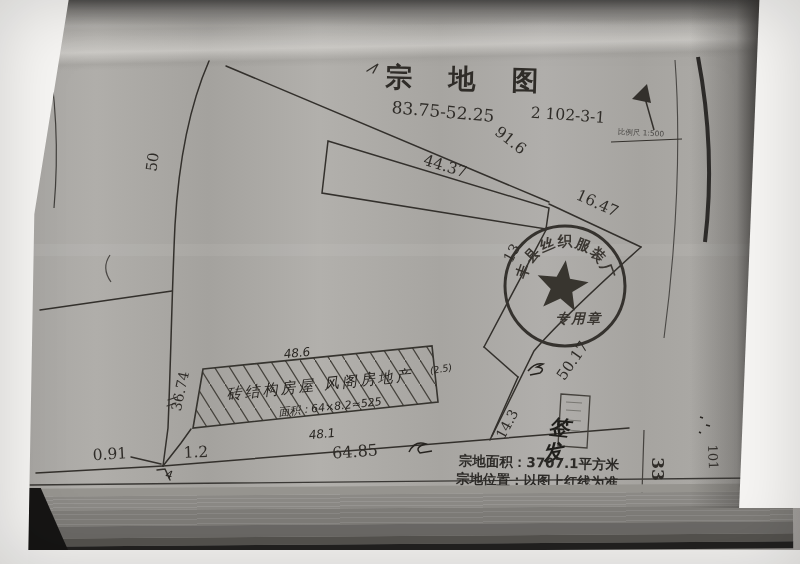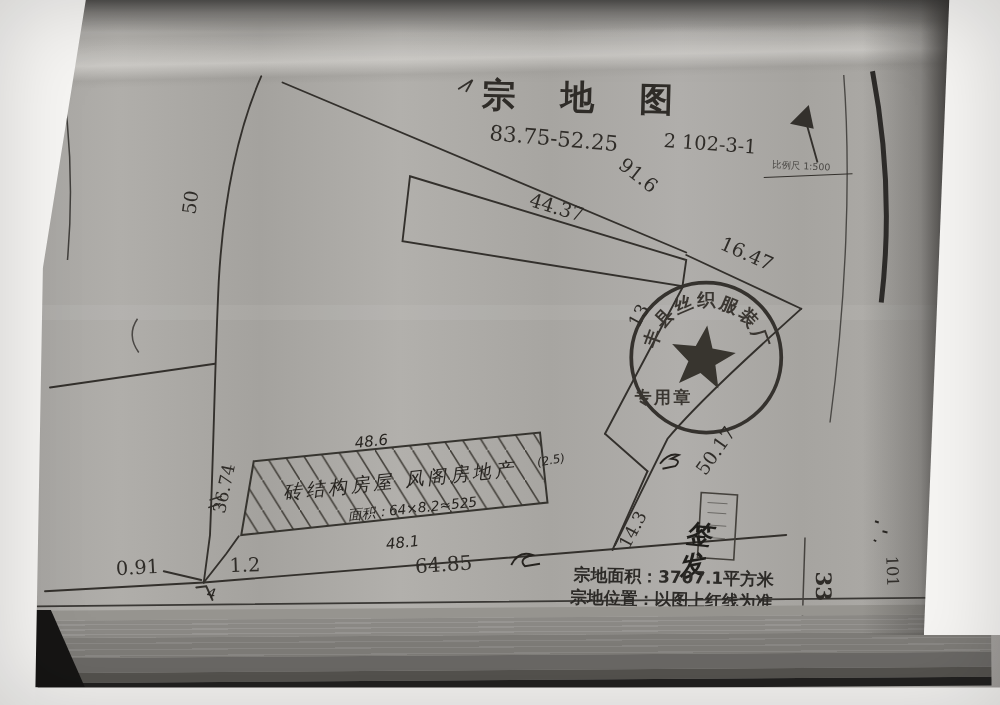--- a/index.html
+++ b/index.html
@@ -136,21 +136,21 @@
   <div class="lbl hw cjk" style="left:320px;top:385px;font-size:15px;letter-spacing:3px;transform:translate(-50%,-50%) rotate(-6deg);">砖结构房屋 风阁房地产</div>
   <div class="lbl hw cjk" style="left:330px;top:407px;font-size:11px;transform:translate(-50%,-50%) rotate(-6deg);">面积：64×8.2≈525</div>
 
   <span class="stamp-char" style="left:523px;top:271px;font-size:14.5px;transform:translate(-50%,-50%) rotate(-70deg);">丰</span>
   <span class="stamp-char" style="left:532px;top:255px;font-size:14.5px;transform:translate(-50%,-50%) rotate(-47deg);">县</span>
   <span class="stamp-char" style="left:547px;top:245px;font-size:14.5px;transform:translate(-50%,-50%) rotate(-23deg);">丝</span>
   <span class="stamp-char" style="left:565px;top:241px;font-size:14.5px;transform:translate(-50%,-50%);">织</span>
   <span class="stamp-char" style="left:583px;top:245px;font-size:14.5px;transform:translate(-50%,-50%) rotate(23deg);">服</span>
   <span class="stamp-char" style="left:598px;top:255px;font-size:14.5px;transform:translate(-50%,-50%) rotate(47deg);">装</span>
   <span class="stamp-char" style="left:607px;top:271px;font-size:14.5px;transform:translate(-50%,-50%) rotate(70deg);">厂</span>
-  <div class="stamp-char" style="left:531px;top:319px;font-size:13.5px;letter-spacing:2px;transform:translate(-50%,-50%);">专用章</div>
+  <div class="stamp-char" style="left:579px;top:319px;font-size:13.5px;letter-spacing:2px;transform:translate(-50%,-50%);font-style:italic;">专用章</div>
 
   <div class="lbl hw cjk" style="left:559px;top:428px;font-size:21px;font-weight:bold;color:#1f1e1b;transform:translate(-50%,-50%) rotate(6deg);">签</div>
   <div class="lbl hw cjk" style="left:553px;top:453px;font-size:21px;font-weight:bold;color:#1f1e1b;transform:translate(-50%,-50%) rotate(-10deg);">发</div>
 
   <div class="lbl cjk" style="left:539px;top:463px;font-size:13.5px;font-weight:600;color:#2c2a27;transform:translate(-50%,-50%) rotate(1.5deg);">宗地面积：3707.1平方米</div>
   <div class="lbl cjk" style="left:537px;top:481px;font-size:13.5px;font-weight:600;color:#2c2a27;transform:translate(-50%,-50%) rotate(1.5deg);">宗地位置：以图上红线为准</div>
 
   <div class="lbl" style="left:657px;top:469px;font-size:17px;font-weight:bold;transform:translate(-50%,-50%) rotate(90deg);">33</div>
   <div class="lbl" style="left:713px;top:457px;font-size:13px;transform:translate(-50%,-50%) rotate(88deg);">101</div>
 

